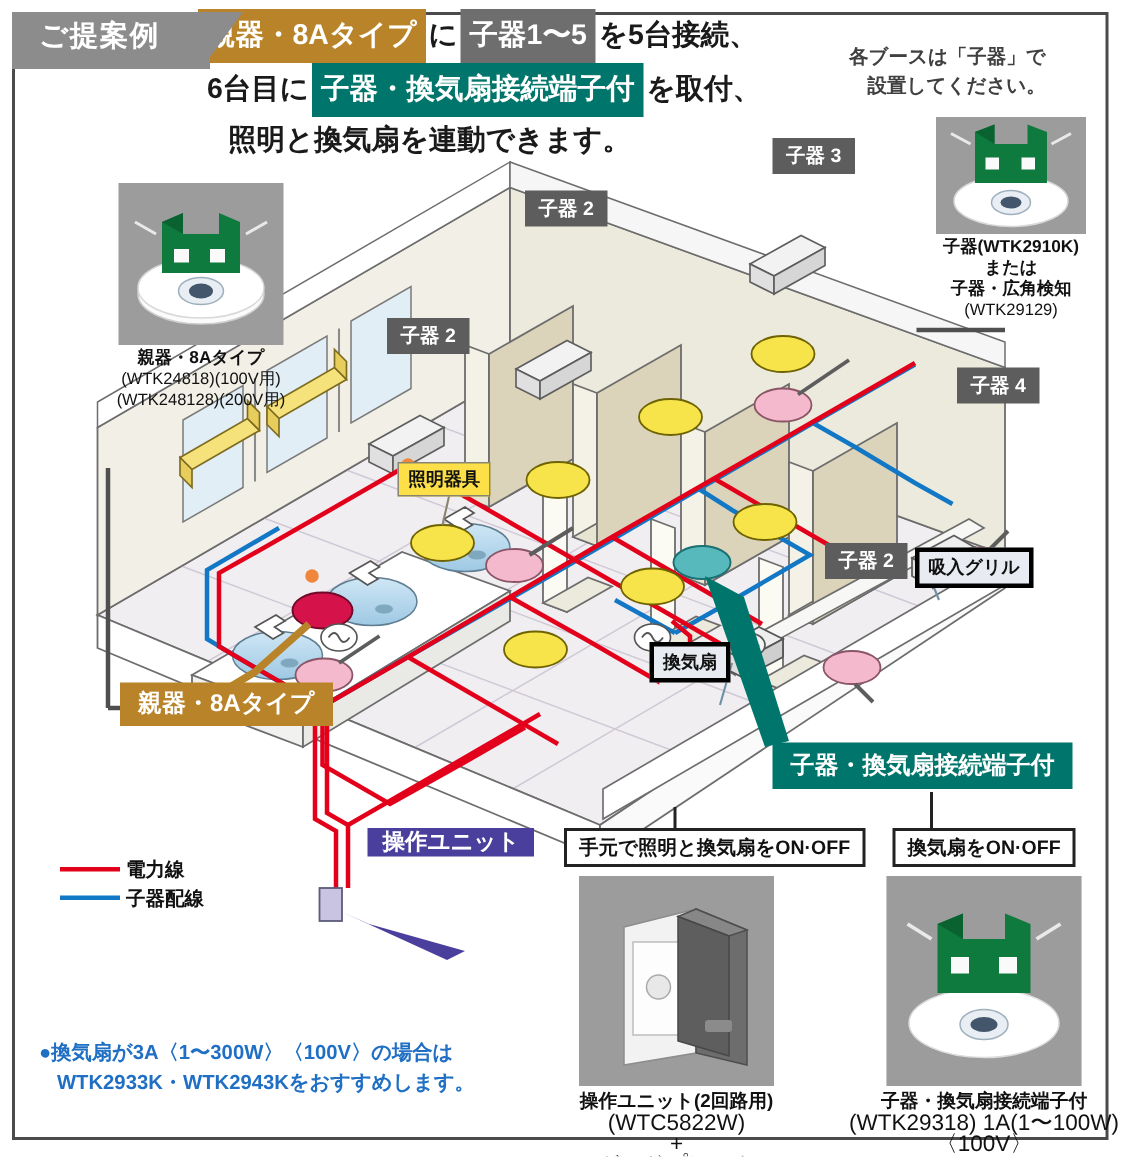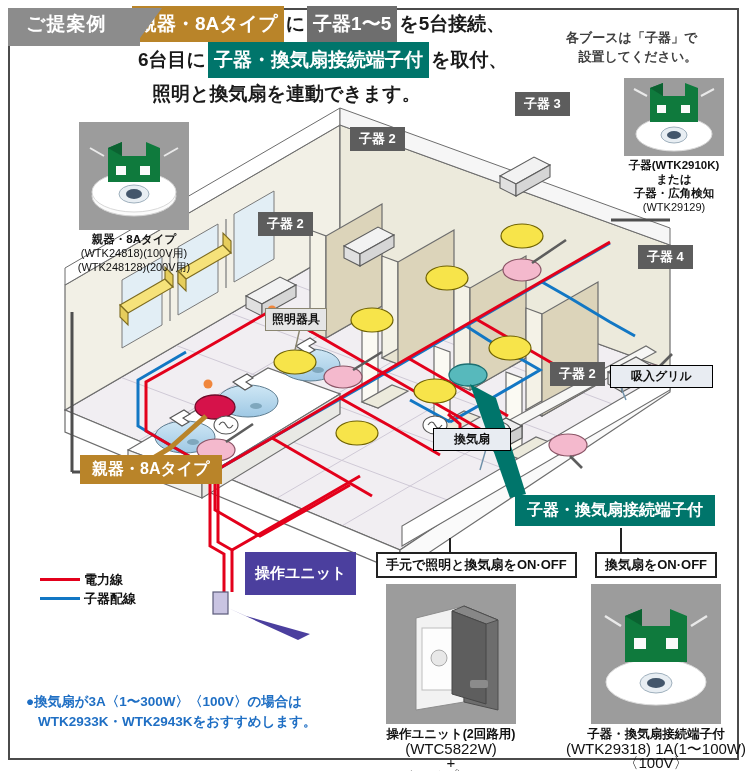--- a/index.html
+++ b/index.html
@@ -27,23 +27,23 @@
 
   
   .scene{position:absolute;left:10px;top:80px;width:725px;height:600px;}
   .scene svg{position:absolute;left:0;top:0;}
 
   
   .cal{position:absolute;font-weight:bold;white-space:nowrap;z-index:20;}
   .cal-gray{background:#5d5d5d;color:#fff;font-size:13px;padding:3px 9px;}
   .cal-gold{background:#b98429;color:#fff;font-size:16px;padding:4px 12px;}
   .cal-teal{background:#00756b;color:#fff;font-size:16px;padding:5px 12px;}
-  .cal-purple{background:#4b3f9e;color:#fff;font-size:15px;padding:12px 10px;}
-  .cal-light{background:#e8ecf2;color:#111;font-size:12px;padding:2px 20px;border:1px solid #000000;}
-  .cal-cream{background:#e5e5e5;color:#111;font-size:12px;padding:2px 6px;border:1px solid #8a8570;}
+  .cal-purple{background:#4b3f9e;color:#fff;font-size:15px;padding:0 10px;}
+  .cal-light{background:#e8ecf2;color:#111;font-size:12px;padding:2px 6px;border:3px solid #000000;}
+  .cal-cream{background:#fde047;color:#111;font-size:12px;padding:2px 6px;border:1px solid #8a8570;}
 
   
   .prod{position:absolute;z-index:18;text-align:center;}
   .prod .ph{background:#9c9c9c;position:relative;overflow:hidden;}
   .prod .cap{font-size:11.5px;color:#111;line-height:14px;margin-top:2px;font-weight:bold;}
   .prod .cap .sub{font-weight:normal;font-size:11px;}
 
   
   .sensor{position:absolute;left:50%;top:50%;transform:translate(-50%,-50%);}
 

